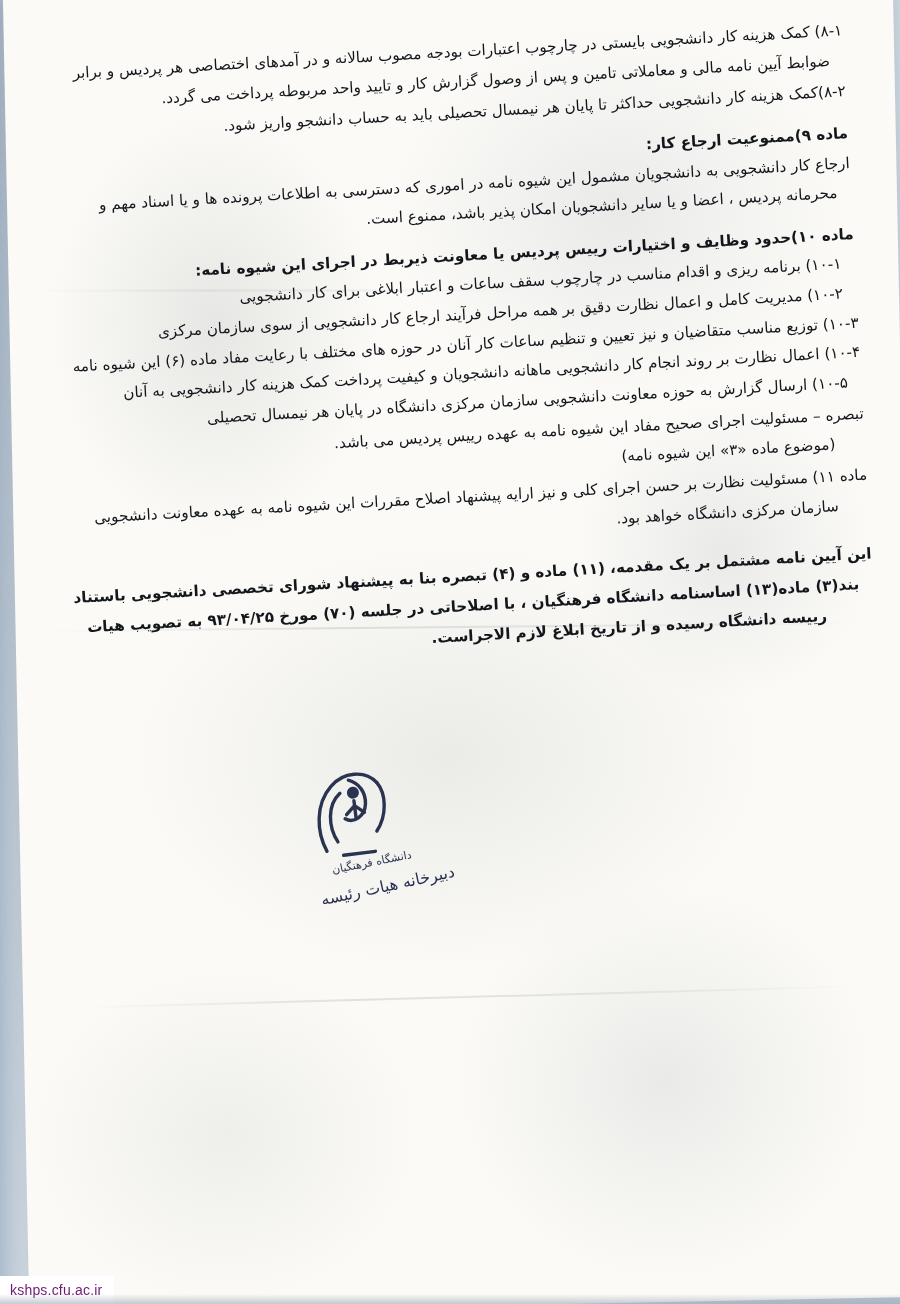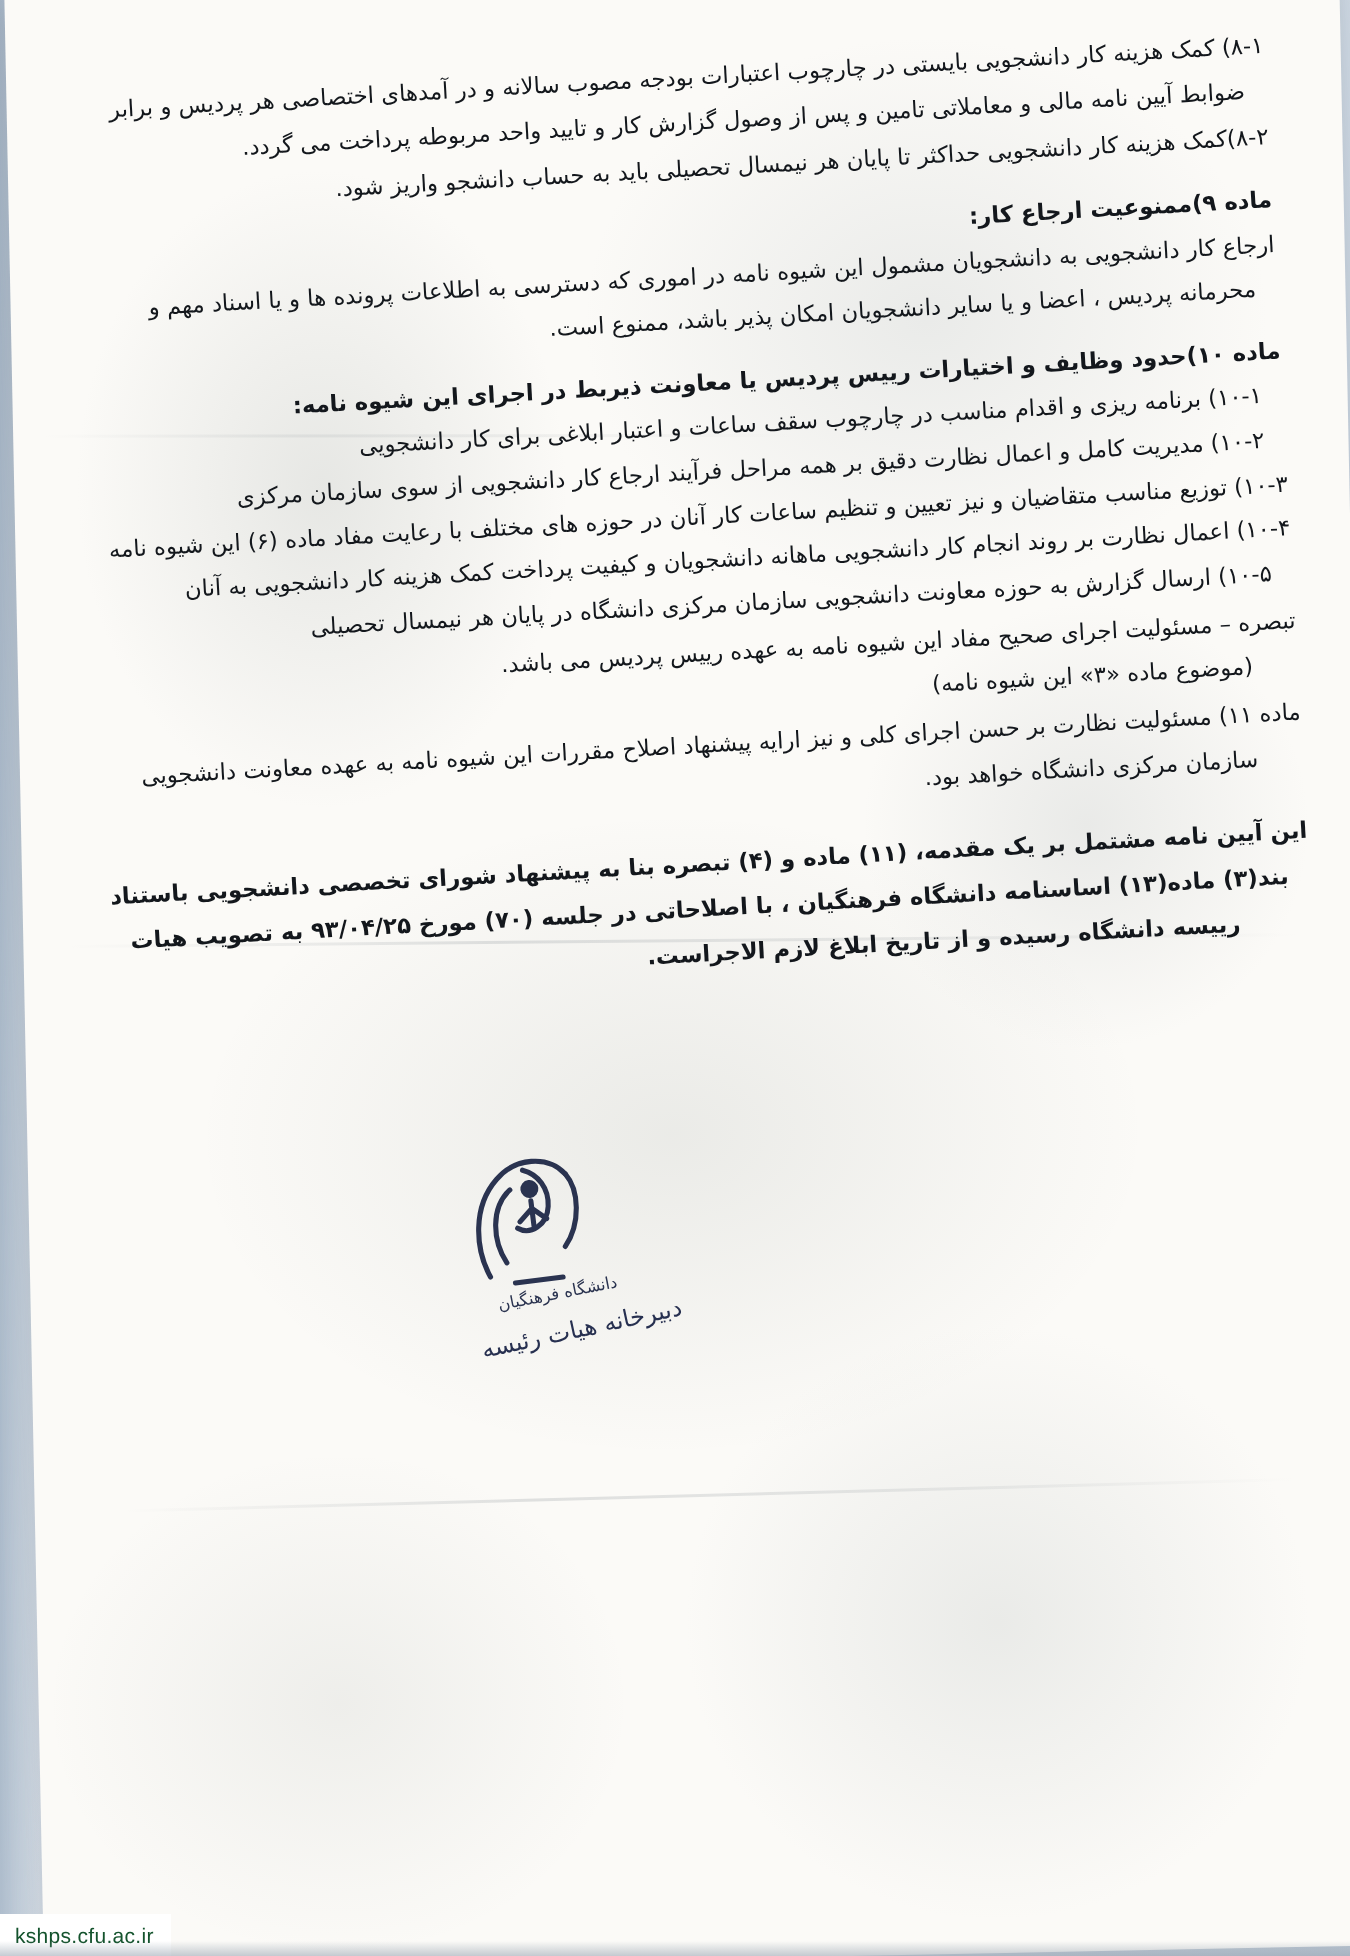--- a/index.html
+++ b/index.html
@@ -145,21 +145,21 @@
     direction: rtl;
     font-family: "DejaVu Serif", serif;
   }
 
   
   #footer-url {
     position: absolute;
     left: 0px;
     bottom: 0px;
     background: #ffffff;
-    color: #14532d;
+    color: #701a75;
     font-family: "Liberation Sans", sans-serif;
     font-size: 14px;
     padding: 6px 12px 6px 10px;
     letter-spacing: .2px;
     direction: ltr;
   }
 
   
   #scan-frame:after {
     content: "";

